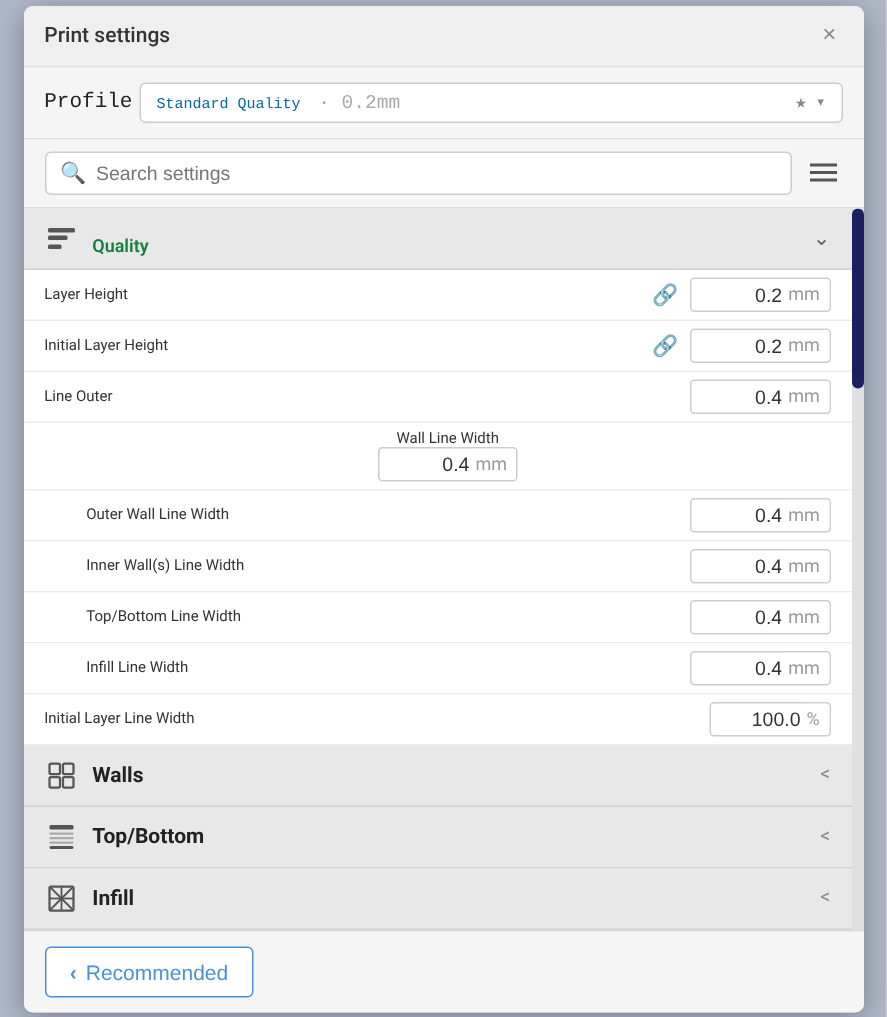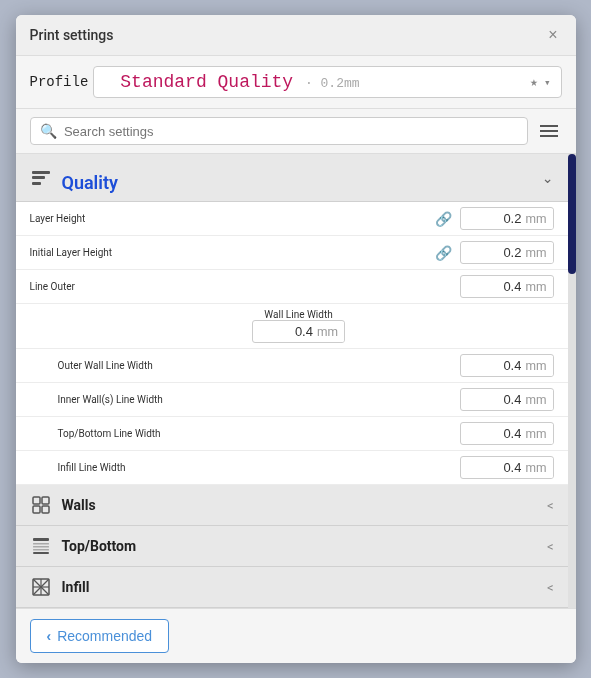--- a/index.html
+++ b/index.html
@@ -63,23 +63,22 @@
       display: flex;
       align-items: center;
       border: 1px solid #ccc;
       border-radius: 4px;
       background: white;
       padding: 5px 10px;
       justify-content: space-between;
       cursor: pointer;
     }
     .profile-select-text {
-      font-size: 18px;
-      color: #be185d;
-      margin-left: 16px;
+      font-size: 10px;
+      color: #0369a1;
     }
     .profile-select-sub {
       font-size: 13px;
       color: #aaa;
       margin-left: 4px;
     }
     .profile-select-icons {
       display: flex;
       align-items: center;
       gap: 6px;
@@ -170,23 +169,23 @@
     }
     .section-header-icon {
       width: 22px;
       height: 22px;
       margin-right: 10px;
       display: flex;
       align-items: center;
       justify-content: center;
     }
     .section-header-title {
-      font-size: 18px;
+      font-size: 12px;
       font-weight: 600;
-      color: #1d4ed8;
+      color: #15803d;
       flex: 1;
       margin-top: 10px;
     }
     .section-chevron {
       color: #666;
       font-size: 14px;
     }
     .setting-row {
       display: flex;
       align-items: center;
@@ -404,20 +403,27 @@
         </div>
 
         <div class="setting-row indented-2">
           <span class="setting-name">Infill Line Width</span>
           <div class="setting-input-wrap">
             <input class="setting-input" type="text" value="0.4" style="">
             <span class="setting-unit">mm</span>
           </div>
         </div>
 
+        <div class="setting-row">
+          <span class="setting-name">Initial Layer Line Width</span>
+          <div class="setting-input-wrap">
+            <input class="setting-input" type="text" value="100.0" style="">
+            <span class="setting-unit">%</span>
+          </div>
+        </div>
 
         <div class="collapsed-section">
           <div class="collapsed-section-icon">
             <svg viewBox="0 0 18 18" width="18" height="18">
               <rect x="1" y="1" width="7" height="7" rx="1" fill="none" stroke="#555" stroke-width="1.5"></rect>
               <rect x="10" y="1" width="7" height="7" rx="1" fill="none" stroke="#555" stroke-width="1.5"></rect>
               <rect x="1" y="10" width="7" height="7" rx="1" fill="none" stroke="#555" stroke-width="1.5"></rect>
               <rect x="10" y="10" width="7" height="7" rx="1" fill="none" stroke="#555" stroke-width="1.5"></rect>
             </svg>
           </div>

